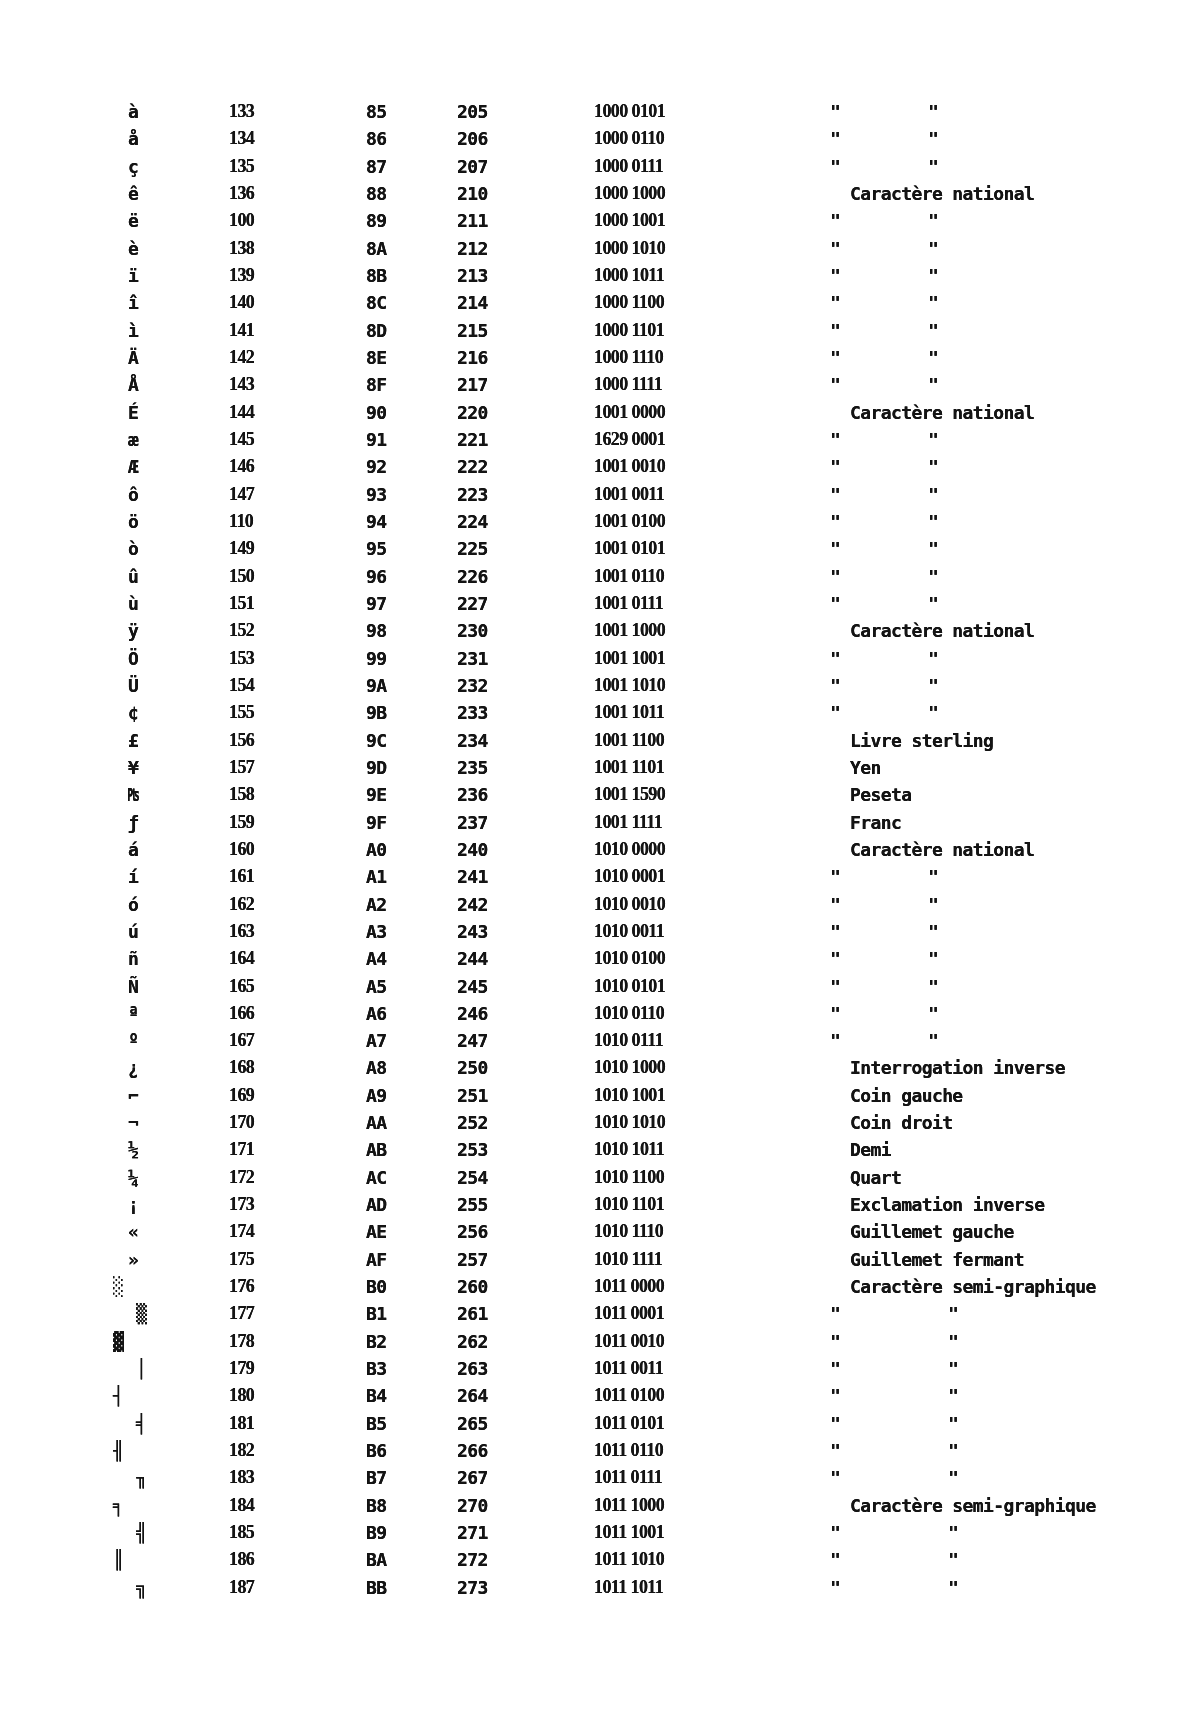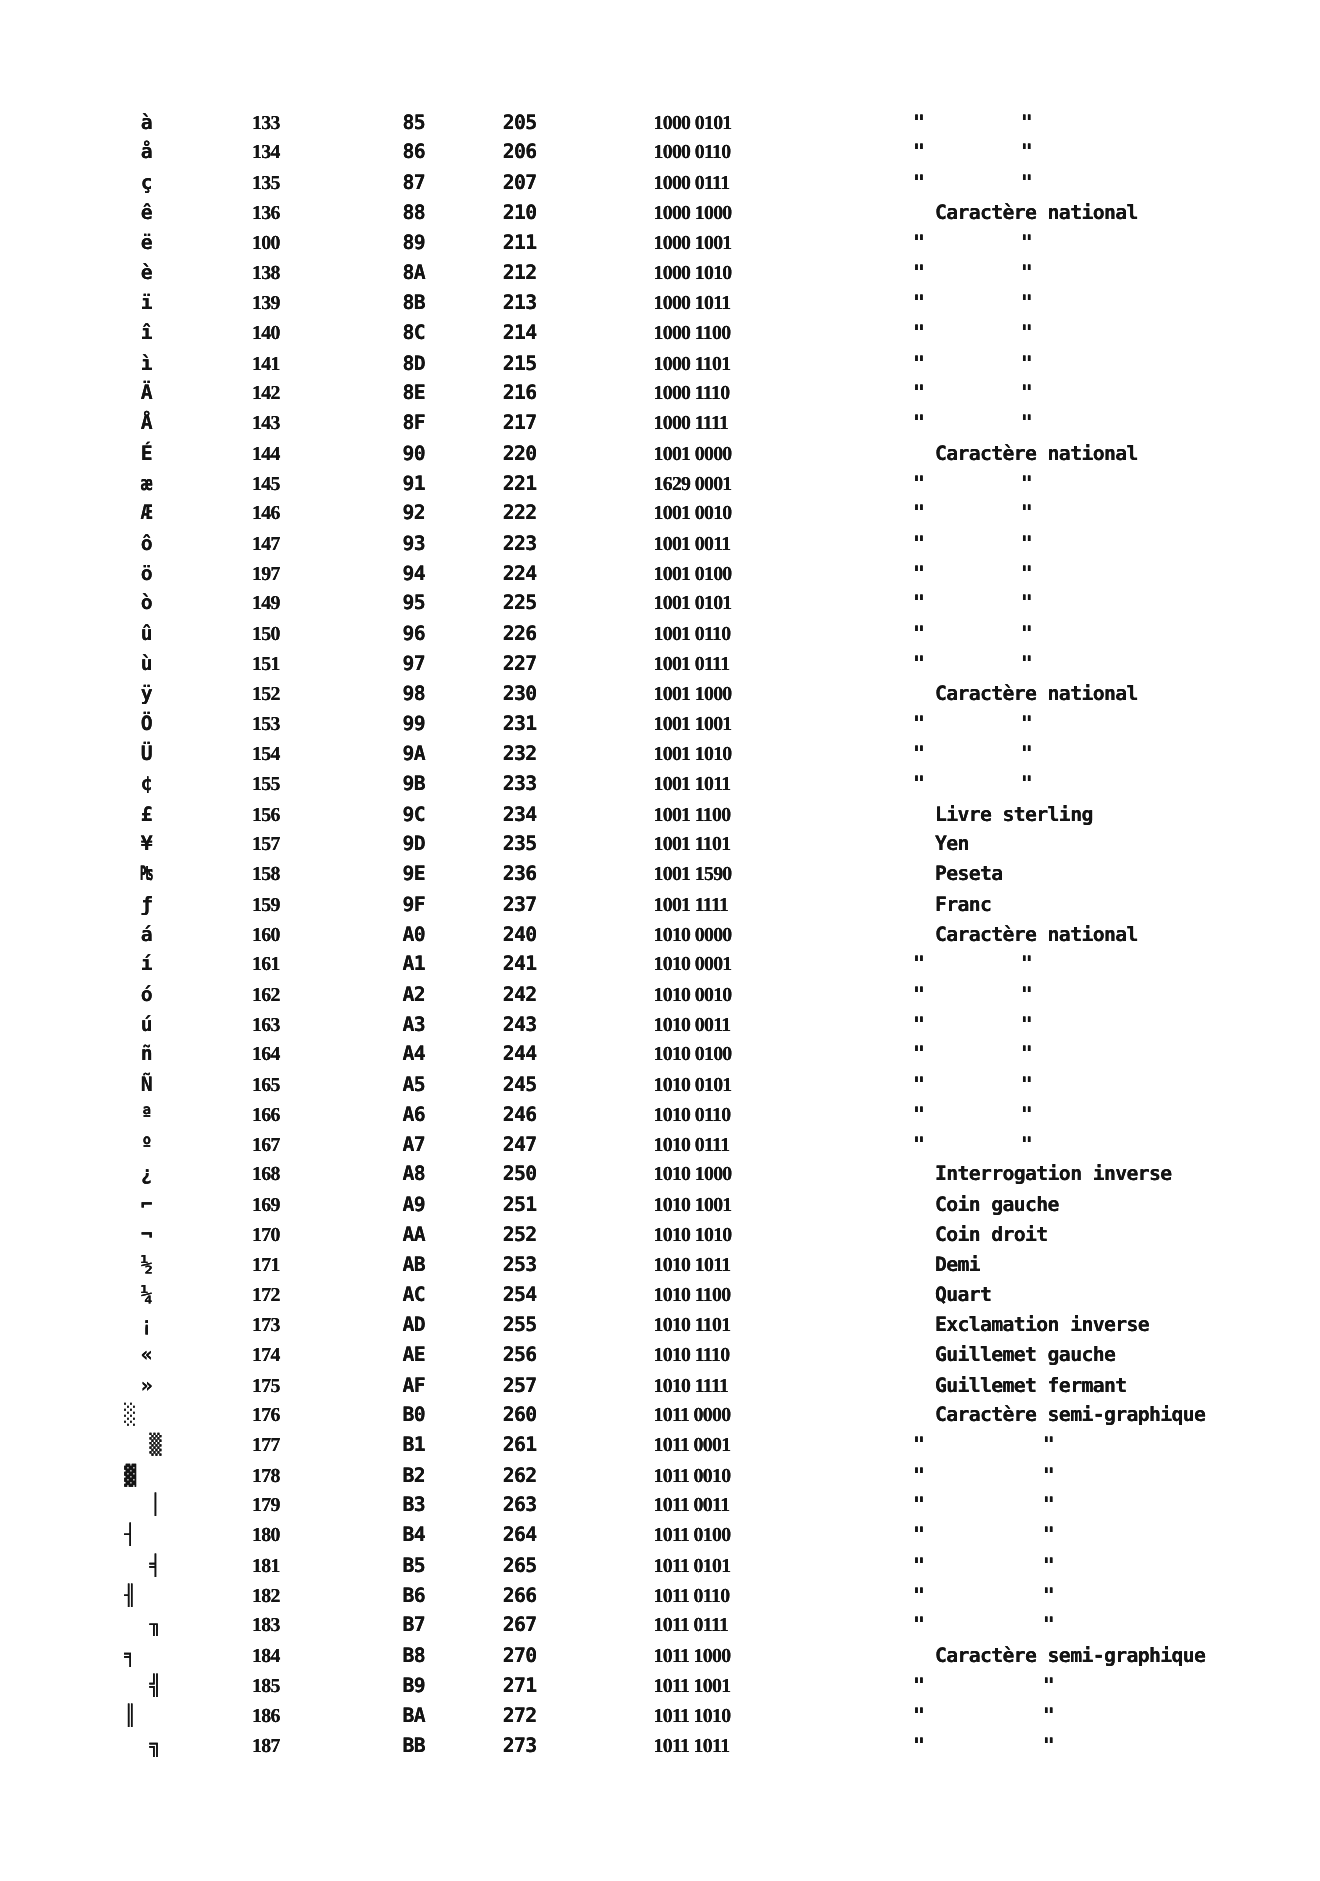--- a/index.html
+++ b/index.html
@@ -183,21 +183,21 @@
       <span class="cell c-dec">147</span>
       <span class="cell c-hex">93</span>
       <span class="cell c-oct">223</span>
       <span class="cell c-bin">1001 0011</span>
       <span class="cell c-desc"></span>
       <span class="cell q1">"</span>
       <span class="cell q2">"</span>
     </div>
       <div class="row">
       <span class="cell c-ch">ö</span>
-      <span class="cell c-dec">197</span>
+      <span class="cell c-dec">110</span>
       <span class="cell c-hex">94</span>
       <span class="cell c-oct">224</span>
       <span class="cell c-bin">1001 0100</span>
       <span class="cell c-desc"></span>
       <span class="cell q1">"</span>
       <span class="cell q2">"</span>
     </div>
       <div class="row">
       <span class="cell c-ch">ò</span>
       <span class="cell c-dec">149</span>

